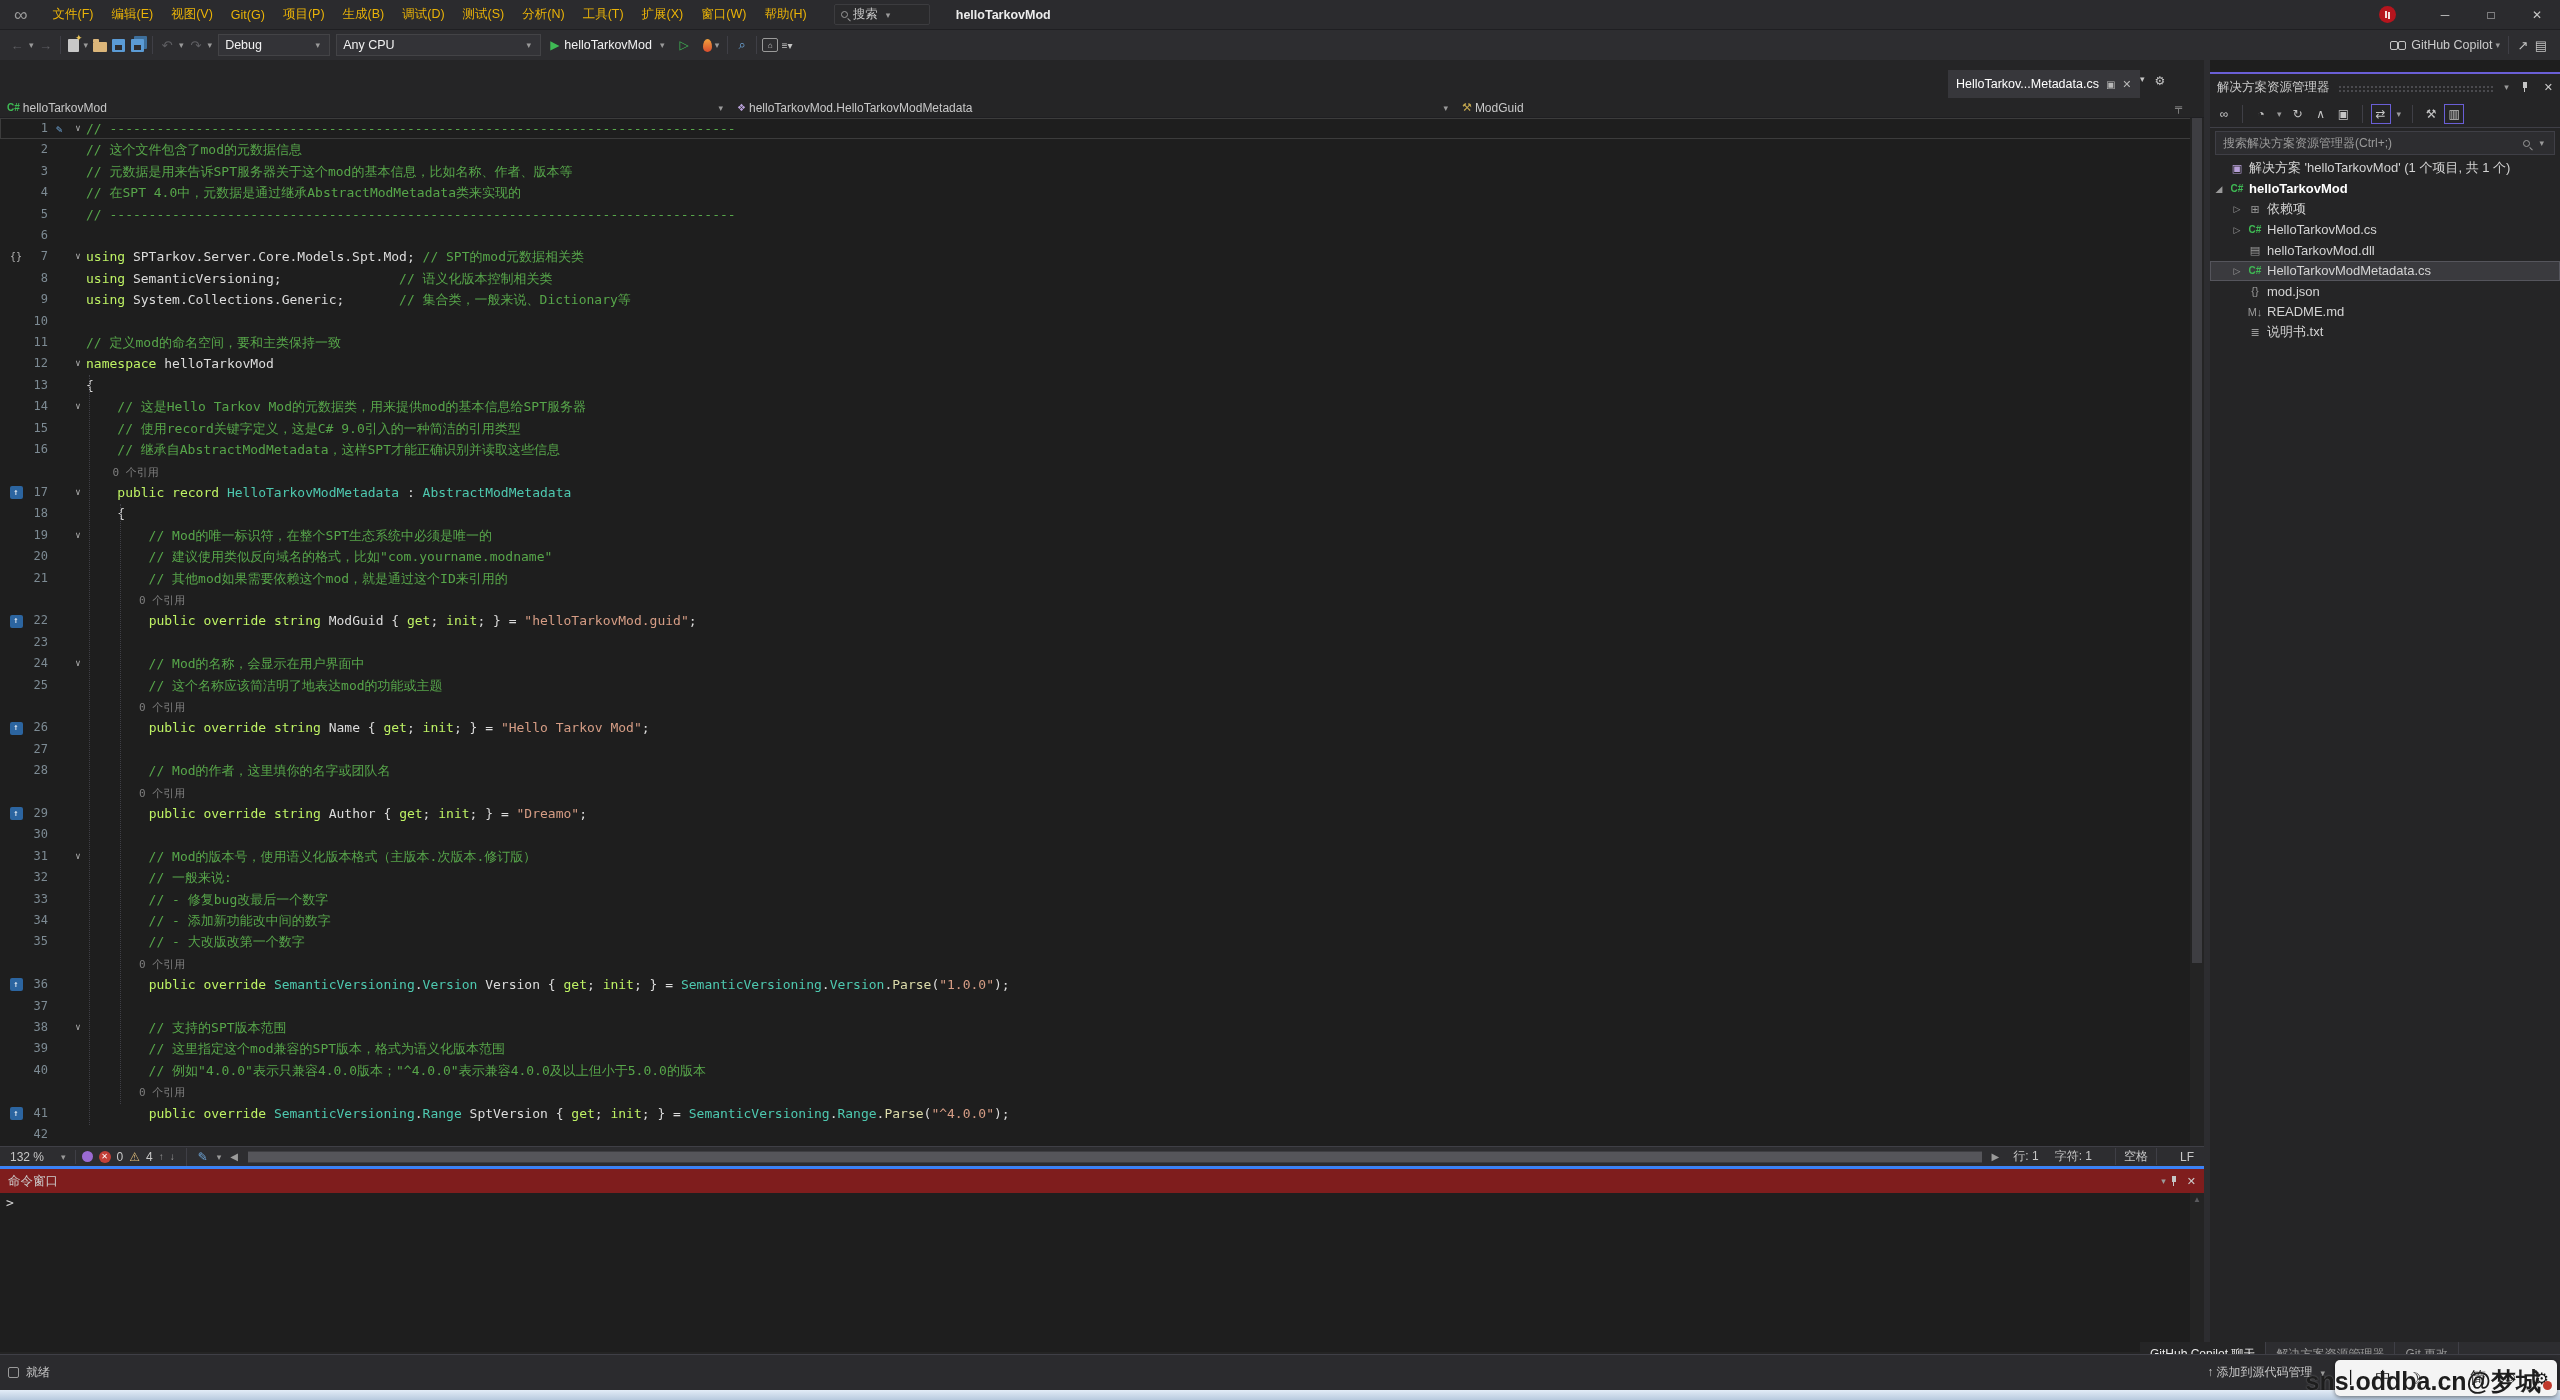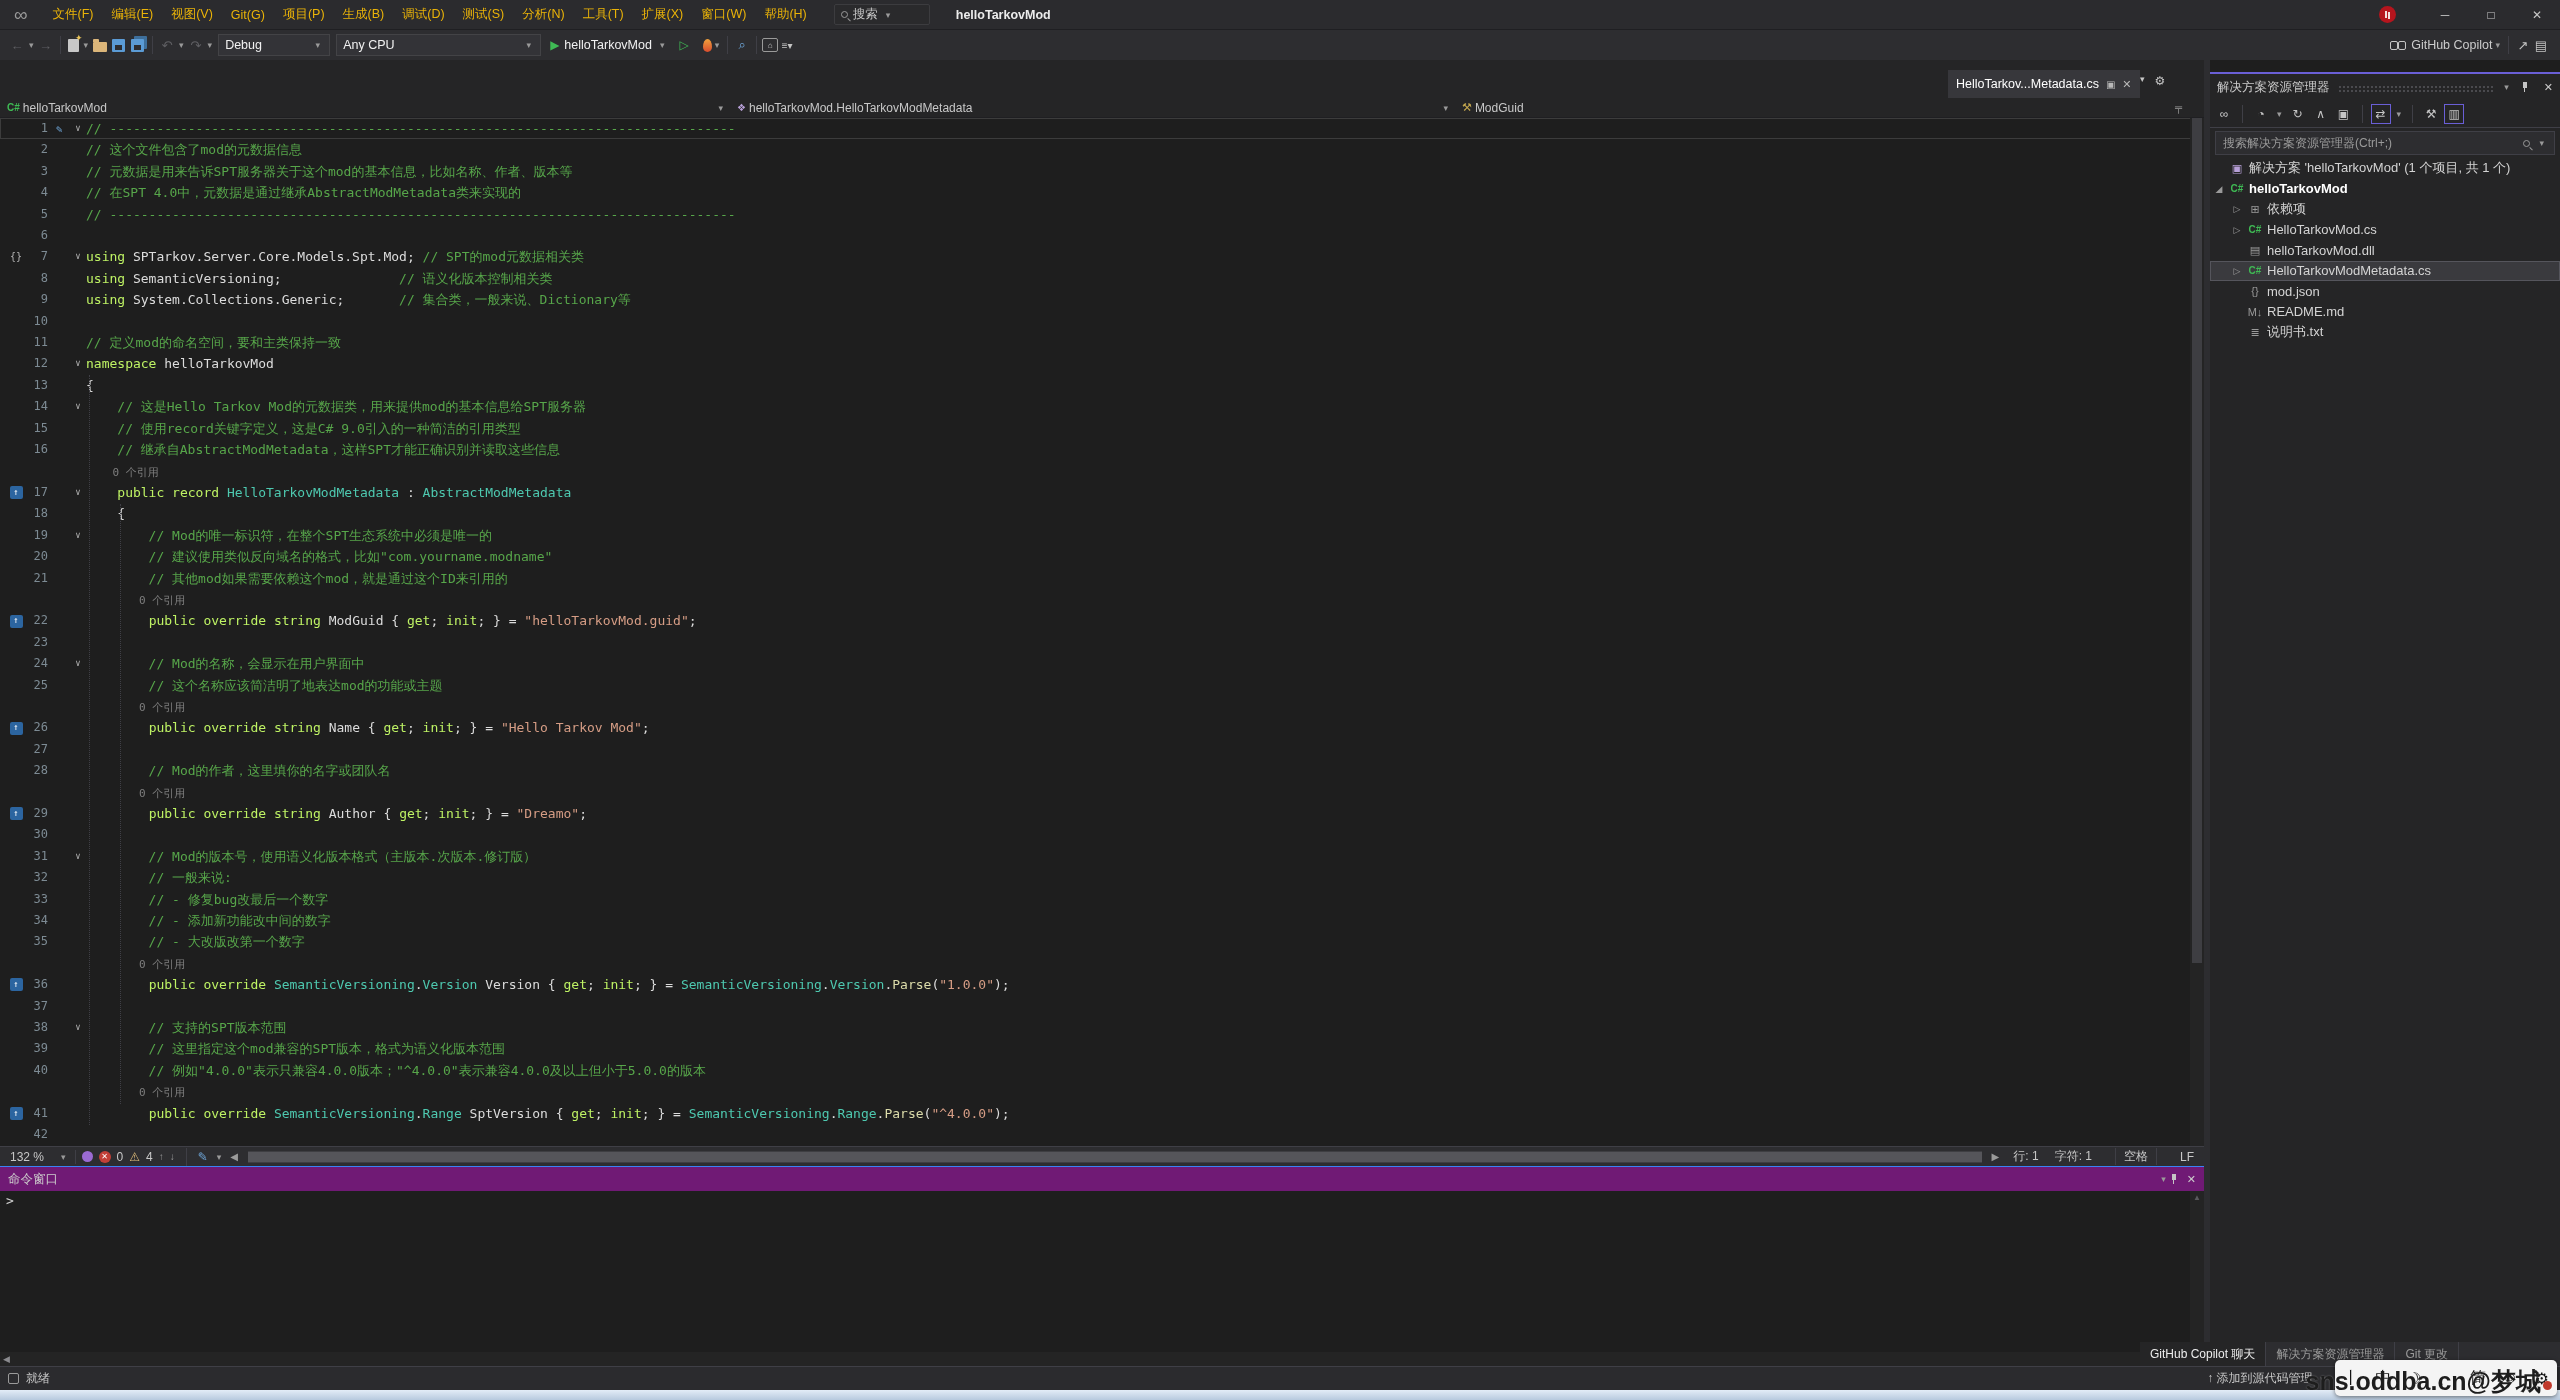--- a/index.html
+++ b/index.html
@@ -75,21 +75,21 @@
   
   #edstatus{height:20px;background:#2d2d30;border-top:1px solid #3f3f46;display:flex;align-items:center;font-size:12px;color:#c8c8c8;padding:0 4px;gap:6px}
   .zoomcombo{display:flex;align-items:center;border-right:1px solid #3f3f46;padding:0 6px;gap:14px}
   .purpleico{width:11px;height:11px;border-radius:50%;background:#9b6bd3}
   .errico{width:12px;height:12px;border-radius:50%;background:#c24038;color:#fff;font-size:8px;display:flex;align-items:center;justify-content:center}
   .warnico{color:#e5c07b;font-size:12px}
   .htrack{flex:1;height:12px;background:#3e3e42;position:relative;margin:0 4px}
   .htrack .thumb{position:absolute;left:0;right:0;top:1px;bottom:1px;background:#55555a}
   .arr{color:#9a9a9a;font-size:10px}
   
-  #cmdwin{height:200px;border-top:1px solid #3b82f6;background:#701a75;position:relative}
+  #cmdwin{height:200px;border-top:3px solid #3b82f6;background:#7f1d1d;position:relative}
   #cmdtitle{height:24px;display:flex;align-items:center;padding:0 8px;color:#cccccc}
   #cmdtitle .fill{flex:1}
   #cmdbody{position:absolute;top:24px;left:0;right:14px;bottom:14px;background:#1e1e1e;color:#d4d4d4;font-family:"DejaVu Sans Mono",monospace;font-size:13px;padding:2px 6px}
   .pin{position:relative;width:10px;height:13px;display:inline-block}
   .pin::before{content:"";position:absolute;left:3px;top:1px;width:4px;height:6px;background:#c5c5c5}
   .pin::after{content:"";position:absolute;left:4.5px;top:7px;width:1px;height:4px;background:#c5c5c5}
   #cmdvsb{position:absolute;right:0;top:24px;width:14px;bottom:14px;background:#242424;display:flex;flex-direction:column;justify-content:space-between;align-items:center;color:#5a5a5e;font-size:8px;padding:2px 0}
   #cmdhsb{position:absolute;left:0;right:14px;bottom:0;height:14px;background:#242424;display:flex;justify-content:space-between;align-items:center;color:#8a8a8e;font-size:9px;padding:0 3px}
   
   #rightpanel{position:absolute;left:2210px;top:72px;width:350px;height:1270px;background:#252526;border-top:2px solid #6a5fd6}
@@ -107,21 +107,21 @@
   .ticon{width:18px;text-align:center;flex:none;font-size:11px;color:#9a9a9a}
   .ticon.cs{color:#3fba54;font-weight:bold;font-size:10px}
   .ticon.sol{color:#b8a0d8}
   .tlabel{padding-left:3px;white-space:nowrap}
   .trow.proj .tlabel{font-weight:bold;color:#ffffff}
   
   #docktabs{position:absolute;left:2140px;top:1342px;right:0;height:24px;background:#2d2d30;display:flex;align-items:center;z-index:20}
   .dtab{padding:0 10px;height:100%;display:flex;align-items:center;color:#9a9a9a;font-size:12px;border-right:1px solid #3f3f46;white-space:nowrap}
   .dtab.active{color:#ececec;background:#252526}
   
-  #statusbar{position:absolute;left:0;right:0;bottom:10px;height:24px;background:#2b2b2e;border-top:1px solid #3f3f46;display:flex;align-items:center;font-size:12px;color:#c8c8c8;padding:0 8px;z-index:40}
+  #statusbar{position:absolute;left:0;right:0;bottom:10px;height:36px;background:#2b2b2e;border-top:1px solid #3f3f46;display:flex;align-items:center;font-size:12px;color:#c8c8c8;padding:0 8px;z-index:40}
   .sqico{width:11px;height:11px;border:1.4px solid #9a9a9a;border-radius:2px;margin-right:7px}
   #sbright{position:absolute;right:232px;display:flex;align-items:center;gap:5px}
   #taskstrip{position:absolute;left:0;right:0;bottom:0;height:10px;background:linear-gradient(#e3ecf7,#b7c9de);z-index:35}
   
   #ime{position:absolute;right:3px;bottom:4px;width:222px;height:36px;background:#f4f4f4;border-radius:5px;box-shadow:0 1px 4px rgba(0,0,0,.5);display:flex;align-items:center;justify-content:space-around;color:#141414;font-size:16px;z-index:50}
   #watermark{position:absolute;right:8px;bottom:2px;z-index:55;color:#1d1d1d;font-size:25px;font-weight:bold;white-space:nowrap;text-shadow:0 0 2px rgba(255,255,255,.35)}
   #watermark .dot{display:inline-block;width:9px;height:9px;border-radius:50%;background:#c0392b;margin-left:2px}
 </style>
 </head>
 <body>

